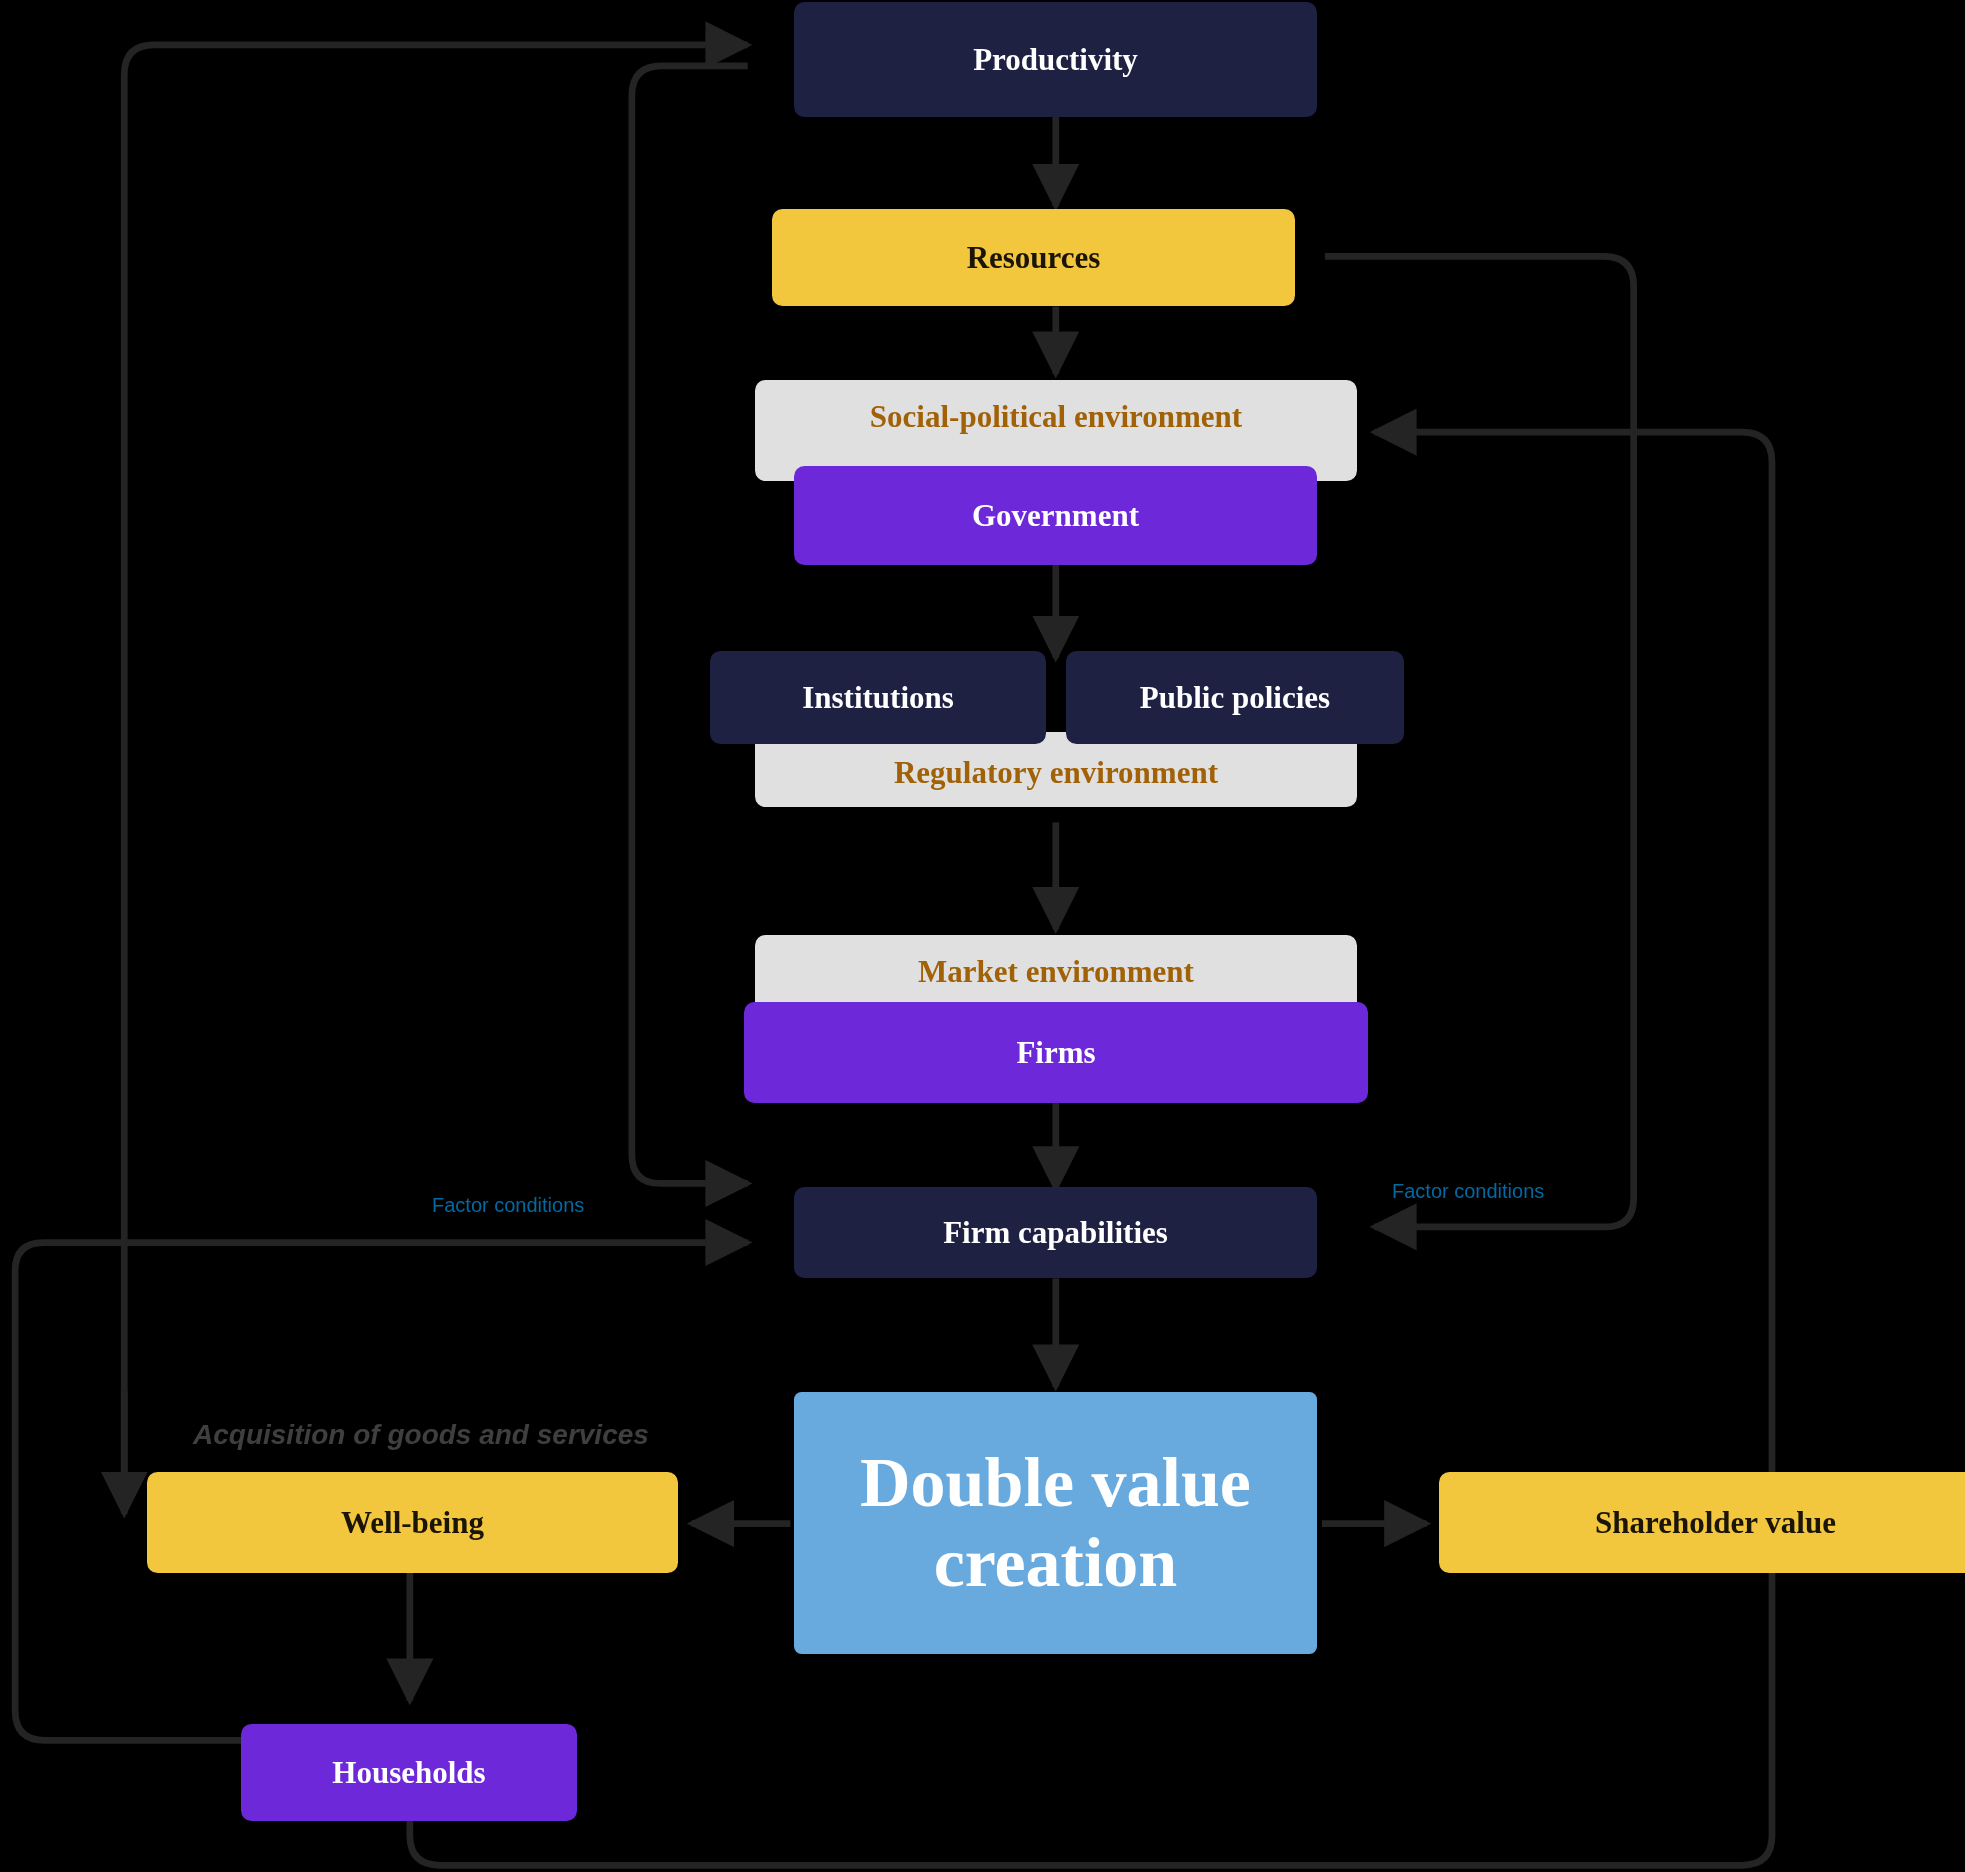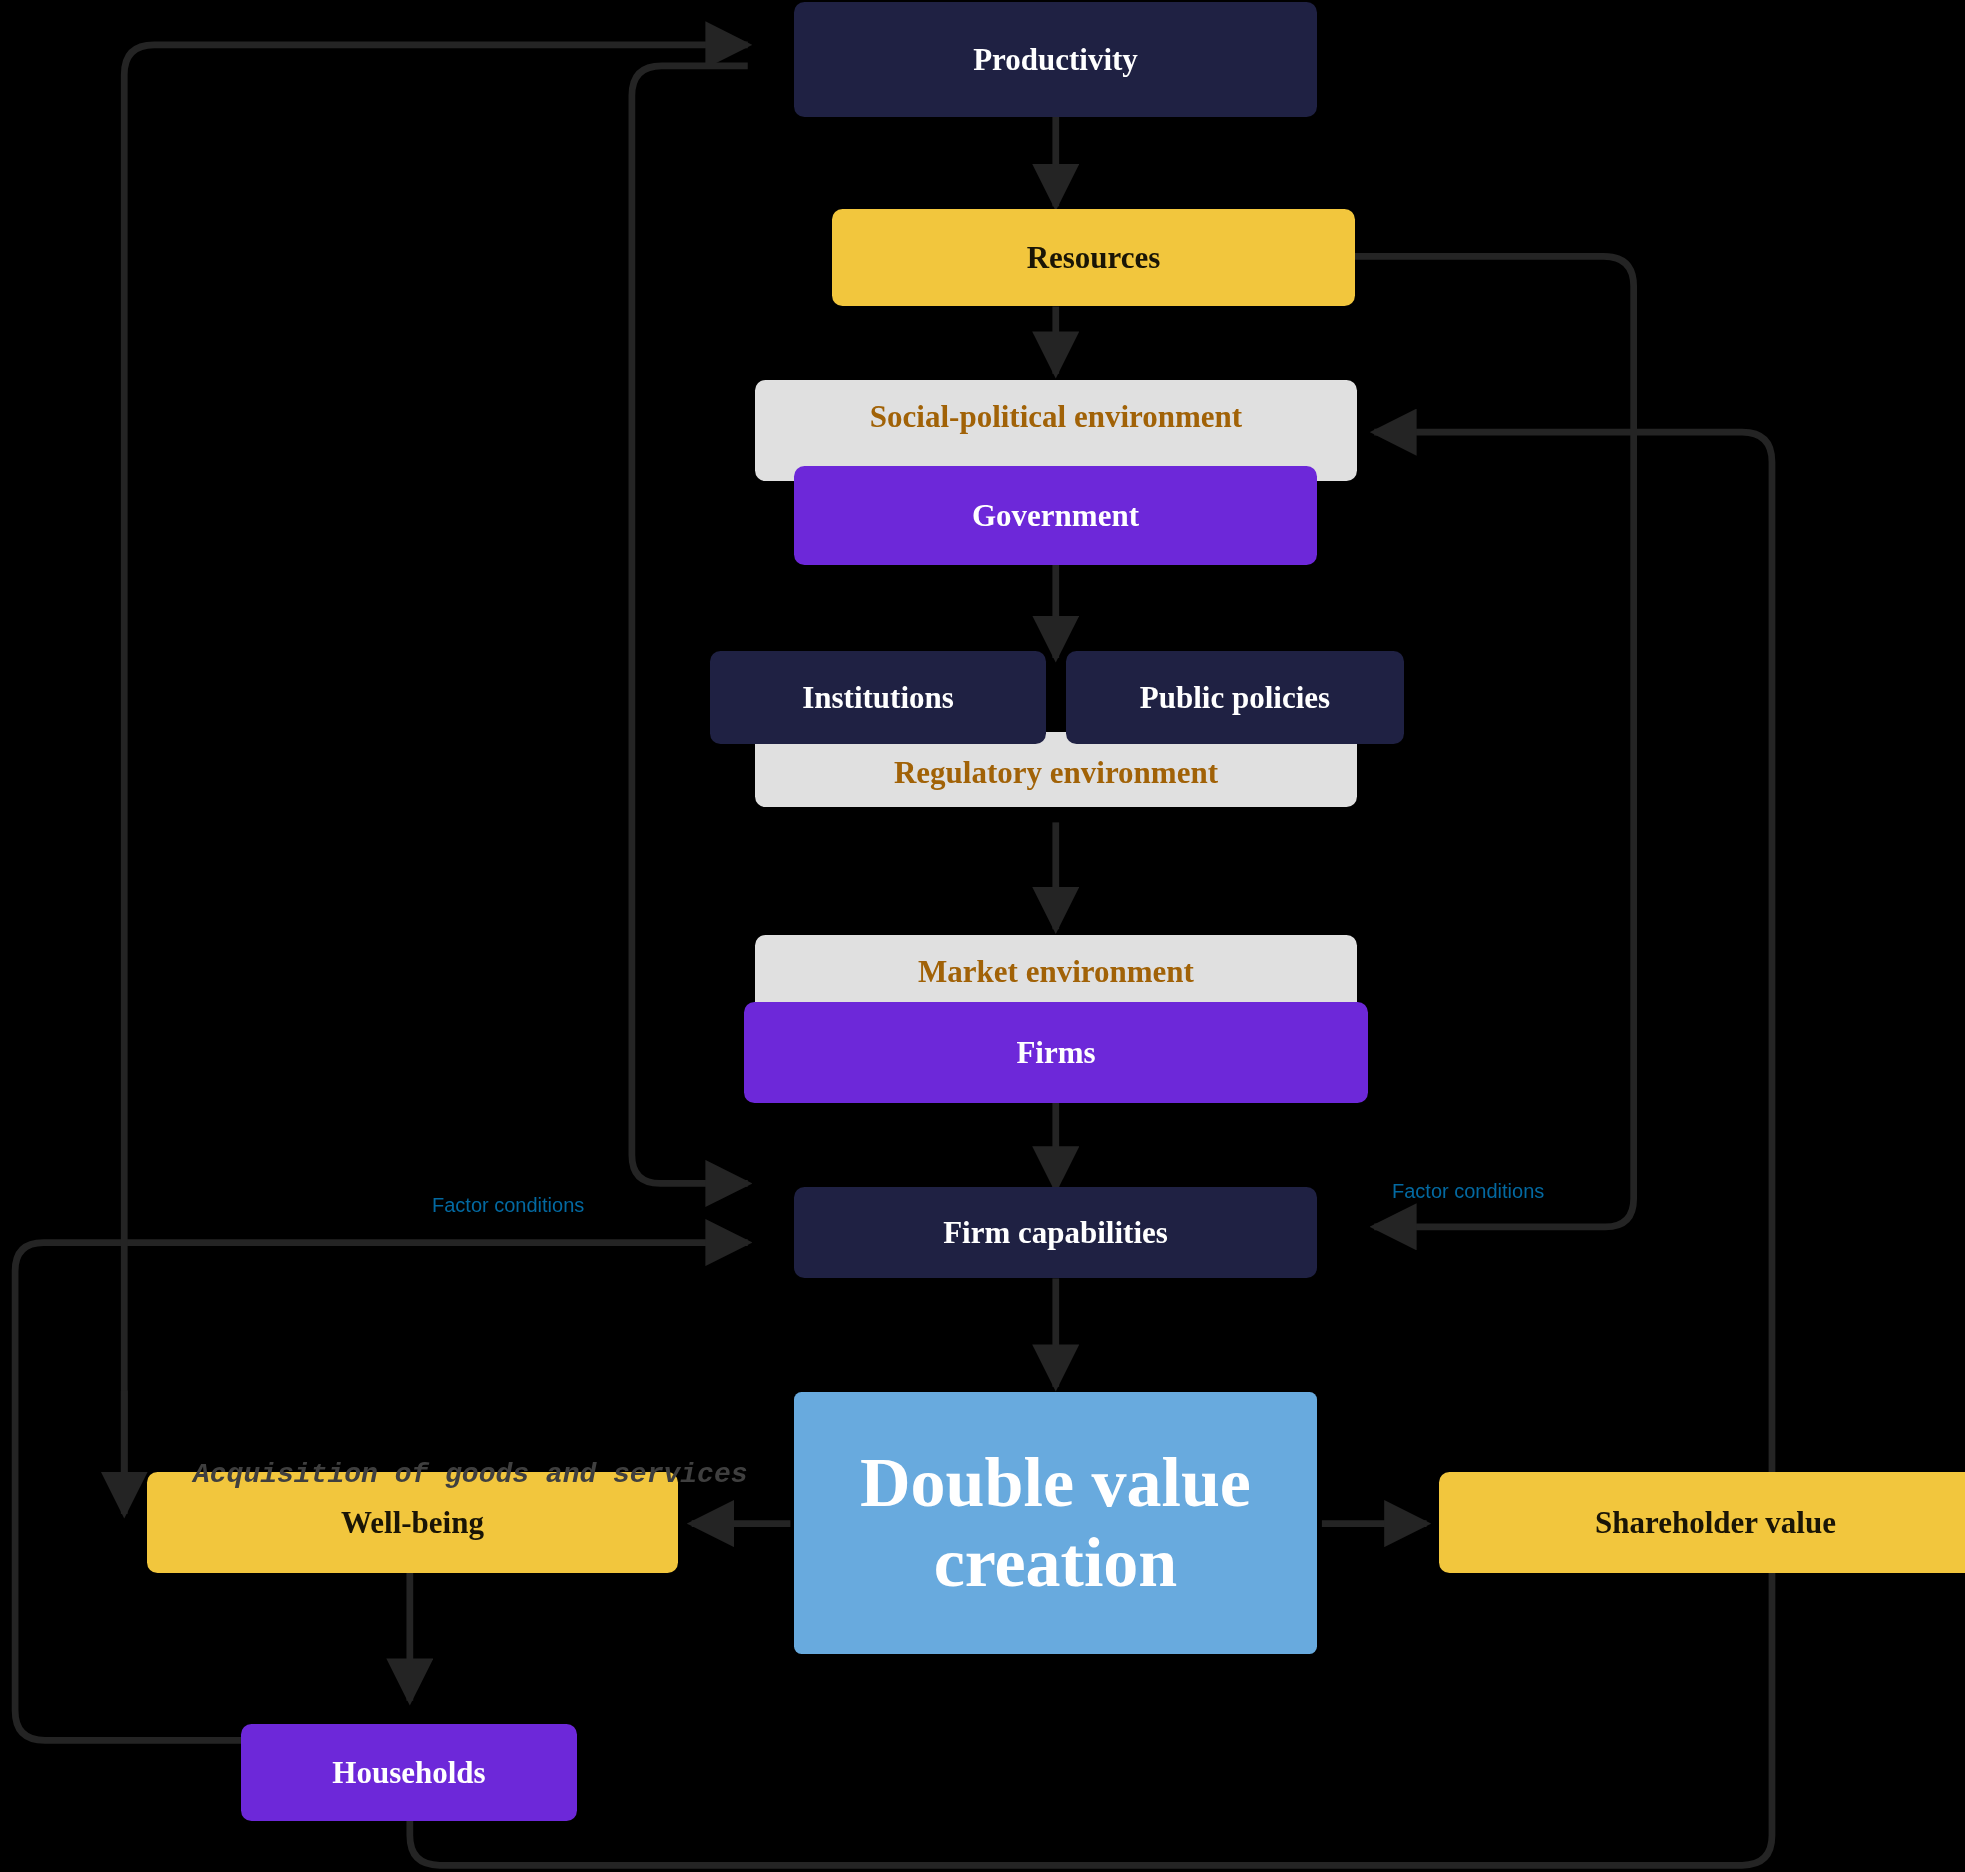--- a/index.html
+++ b/index.html
@@ -45,26 +45,25 @@
     white-space: nowrap;
     pointer-events: none;
   }
   .label-sans {
     font-family: "Liberation Sans", sans-serif;
     font-size: 20px;
     font-weight: 400;
     color: #0369a1;
   }
   .label-italic {
-    font-family: Liberation Mono, monospace;
+    font-family: Liberation Sans, sans-serif;
     font-style: italic;
     font-weight: 700;
     font-size: 28px;
     color: #3f3f3f;
-    margin-top: 40px;
   }
   .fs-42 { font-size: 31px; }
   .fs-76 { font-size: 70px; text-align: center; }
 </style>
 </head>
 <body>
 
 <div id="diagram-root">
 
   <svg class="edges" viewBox="0 0 2628 2504" xmlns="http://www.w3.org/2000/svg">
@@ -105,21 +104,21 @@
 
       <path d="M 548 2328 L 548 2455 Q 548 2495 588 2495 L 2330 2495 Q 2370 2495 2370 2455 L 2370 618 Q 2370 578 2330 578 L 1838 578" marker-end="url(#arrow)"></path>
 
     </g>
   </svg>
 
   <div class="node node-navy fs-42" style="left:794px; top:2.2px; width:523px; height:115px;">
     <span>Productivity</span>
   </div>
 
-  <div class="node node-yellow fs-42" style="left:832px; top:209px; width:523px; height:97px;">
+  <div class="node node-yellow fs-42" style="left:772px; top:209px; width:523px; height:97px;">
     <span>Resources</span>
   </div>
 
   <div class="node node-grey fs-42" style="left:755px; top:380px; width:602px; height:101px; align-items:flex-start; padding-top:19.4px;">
     <span>Social-political environment</span>
   </div>
 
   <div class="node node-brown fs-42" style="left:794px; top:466px; width:523px; height:99px;">
     <span>Government</span>
   </div>

